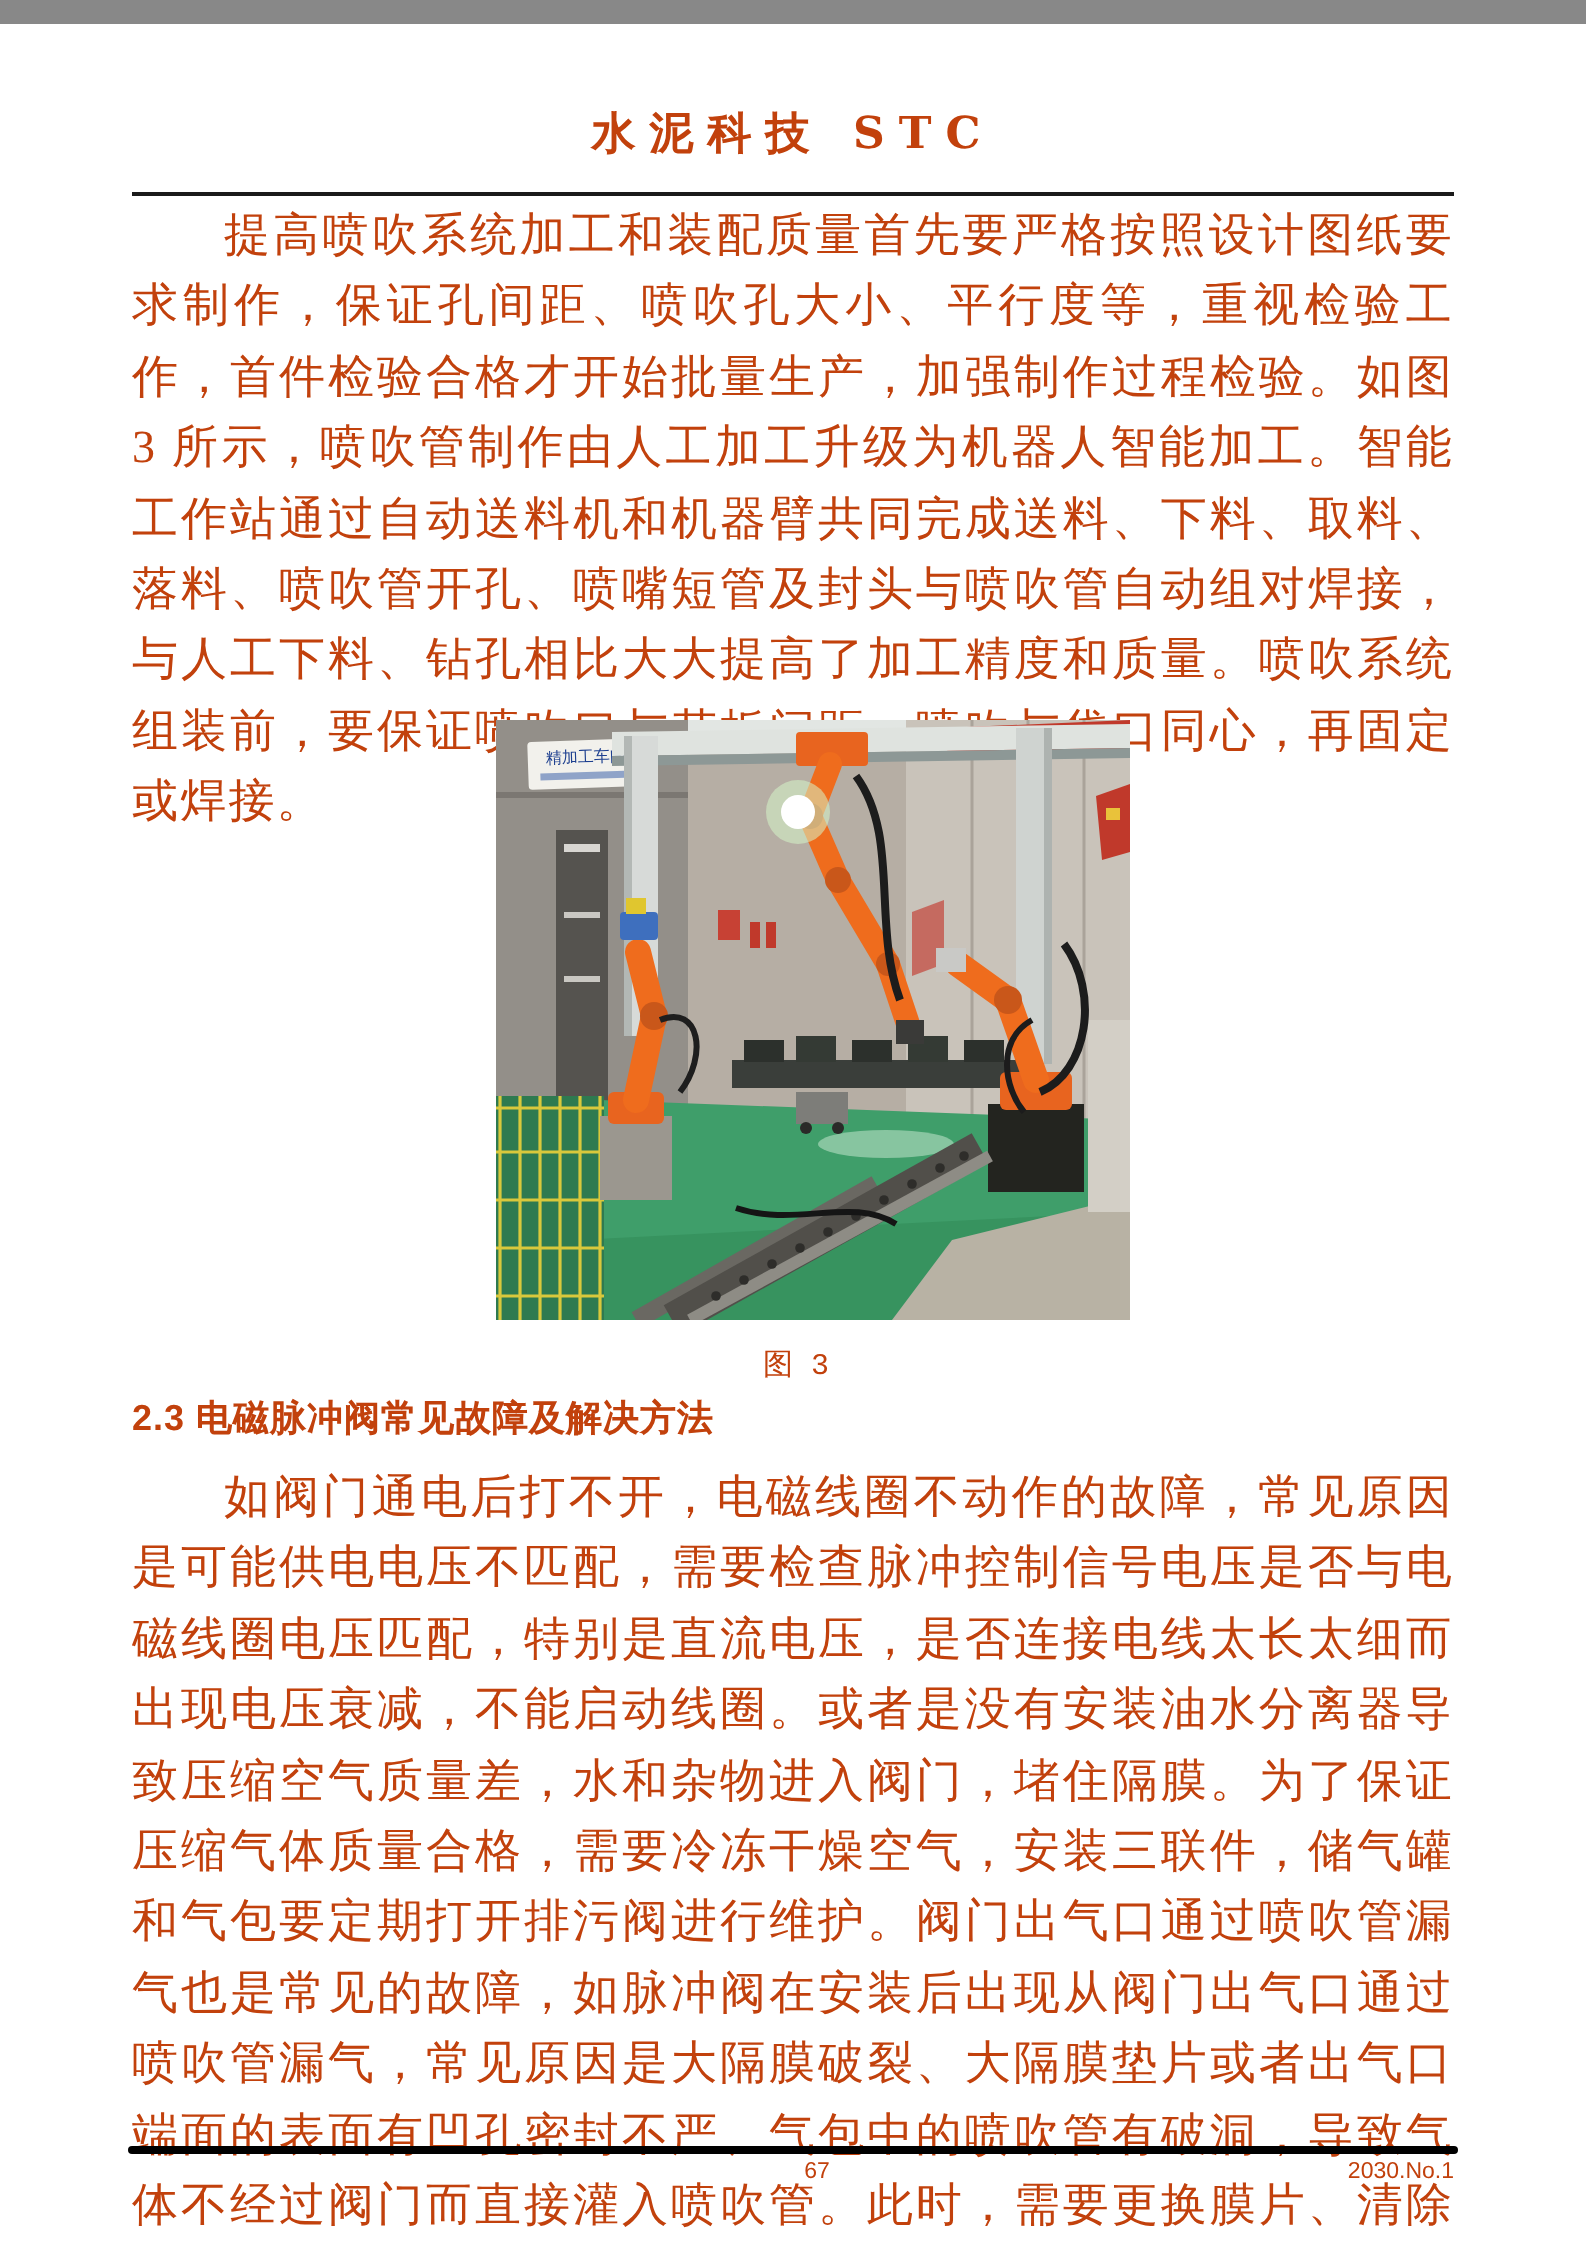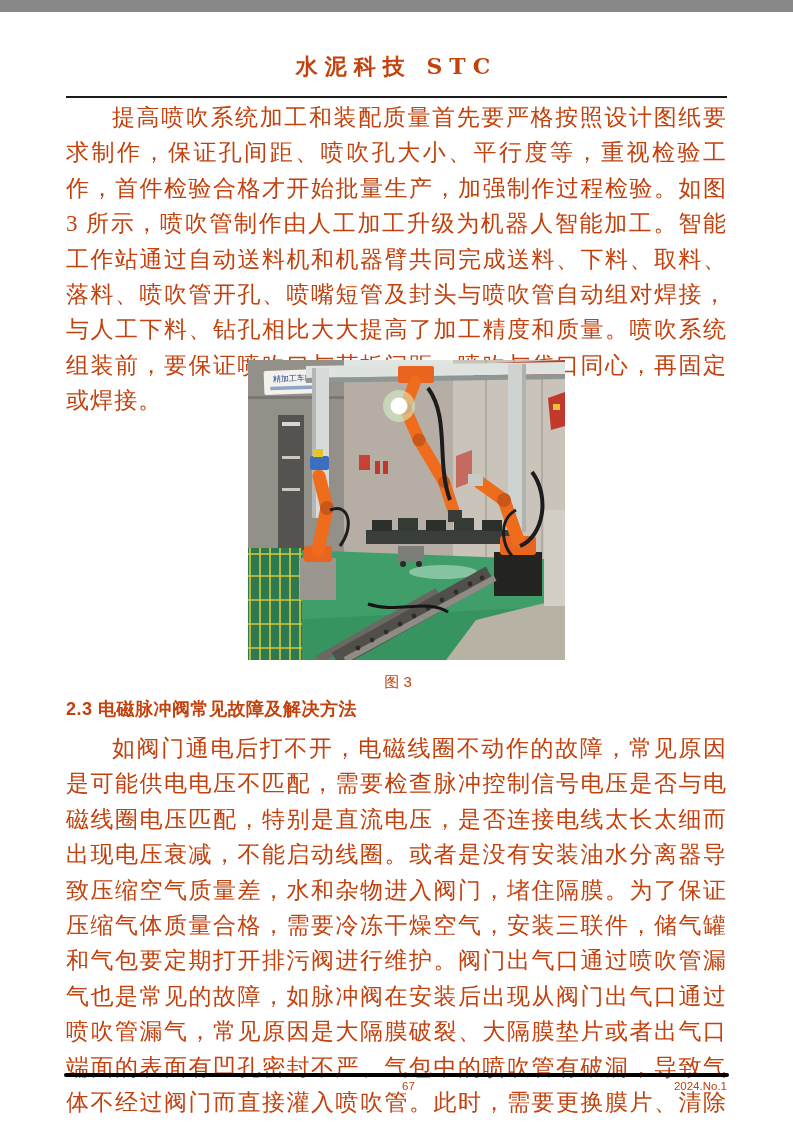--- a/index.html
+++ b/index.html
@@ -22,21 +22,21 @@
     position:absolute; left:66px; width:661px;
     font-size:23px; line-height:35.4px; letter-spacing:1.1px;
     text-align:justify; text-indent:2em;
   }
   #para1 { top:88px; }
   #para2 { top:719px; }
   .figure-block { position:absolute; top:348px; left:248px; width:317px; }
   .photo-frame { width:317px; height:300px; display:block; }
   .figure-caption {
     display:block; margin-top:13px; width:300px; text-align:center;
-    font-size:15px; font-family:Liberation Sans, sans-serif;
+    font-size:15px; font-family:Liberation Mono, monospace;
   }
   .section-heading {
     position:absolute; top:685px; left:66px;
     font-size:18px; font-weight:bold; letter-spacing:0.5px;
     font-family:"Liberation Sans","DejaVu Sans",sans-serif;
   }
   .footer-rule {
     position:absolute; top:1061px; left:64px; width:665px; height:4px;
     background:#000; border-radius:2px;
   }
@@ -197,16 +197,16 @@
     <span class="figure-caption">图 3</span>
   </div>
 
   <h2 class="section-heading">2.3 电磁脉冲阀常见故障及解决方法</h2>
 
   <p class="body-para" id="para2">如阀门通电后打不开，电磁线圈不动作的故障，常见原因是可能供电电压不匹配，需要检查脉冲控制信号电压是否与电磁线圈电压匹配，特别是直流电压，是否连接电线太长太细而出现电压衰减，不能启动线圈。或者是没有安装油水分离器导致压缩空气质量差，水和杂物进入阀门，堵住隔膜。为了保证压缩气体质量合格，需要冷冻干燥空气，安装三联件，储气罐和气包要定期打开排污阀进行维护。阀门出气口通过喷吹管漏气也是常见的故障，如脉冲阀在安装后出现从阀门出气口通过喷吹管漏气，常见原因是大隔膜破裂、大隔膜垫片或者出气口端面的表面有凹孔密封不严、气包中的喷吹管有破洞，导致气体不经过阀门而直接灌入喷吹管。此时，需要更换膜片、清除杂物、更换膜片或者整个脉冲阀、修补或</p>
 
   <div class="footer-rule"></div>
   <div class="footer-row">
     <span class="page-number">67</span>
-    <span class="issue-label">2024.No.1</span>
+    <span class="issue-label">2030.No.1</span>
   </div>
 
 </div>
 
 </body></html>

